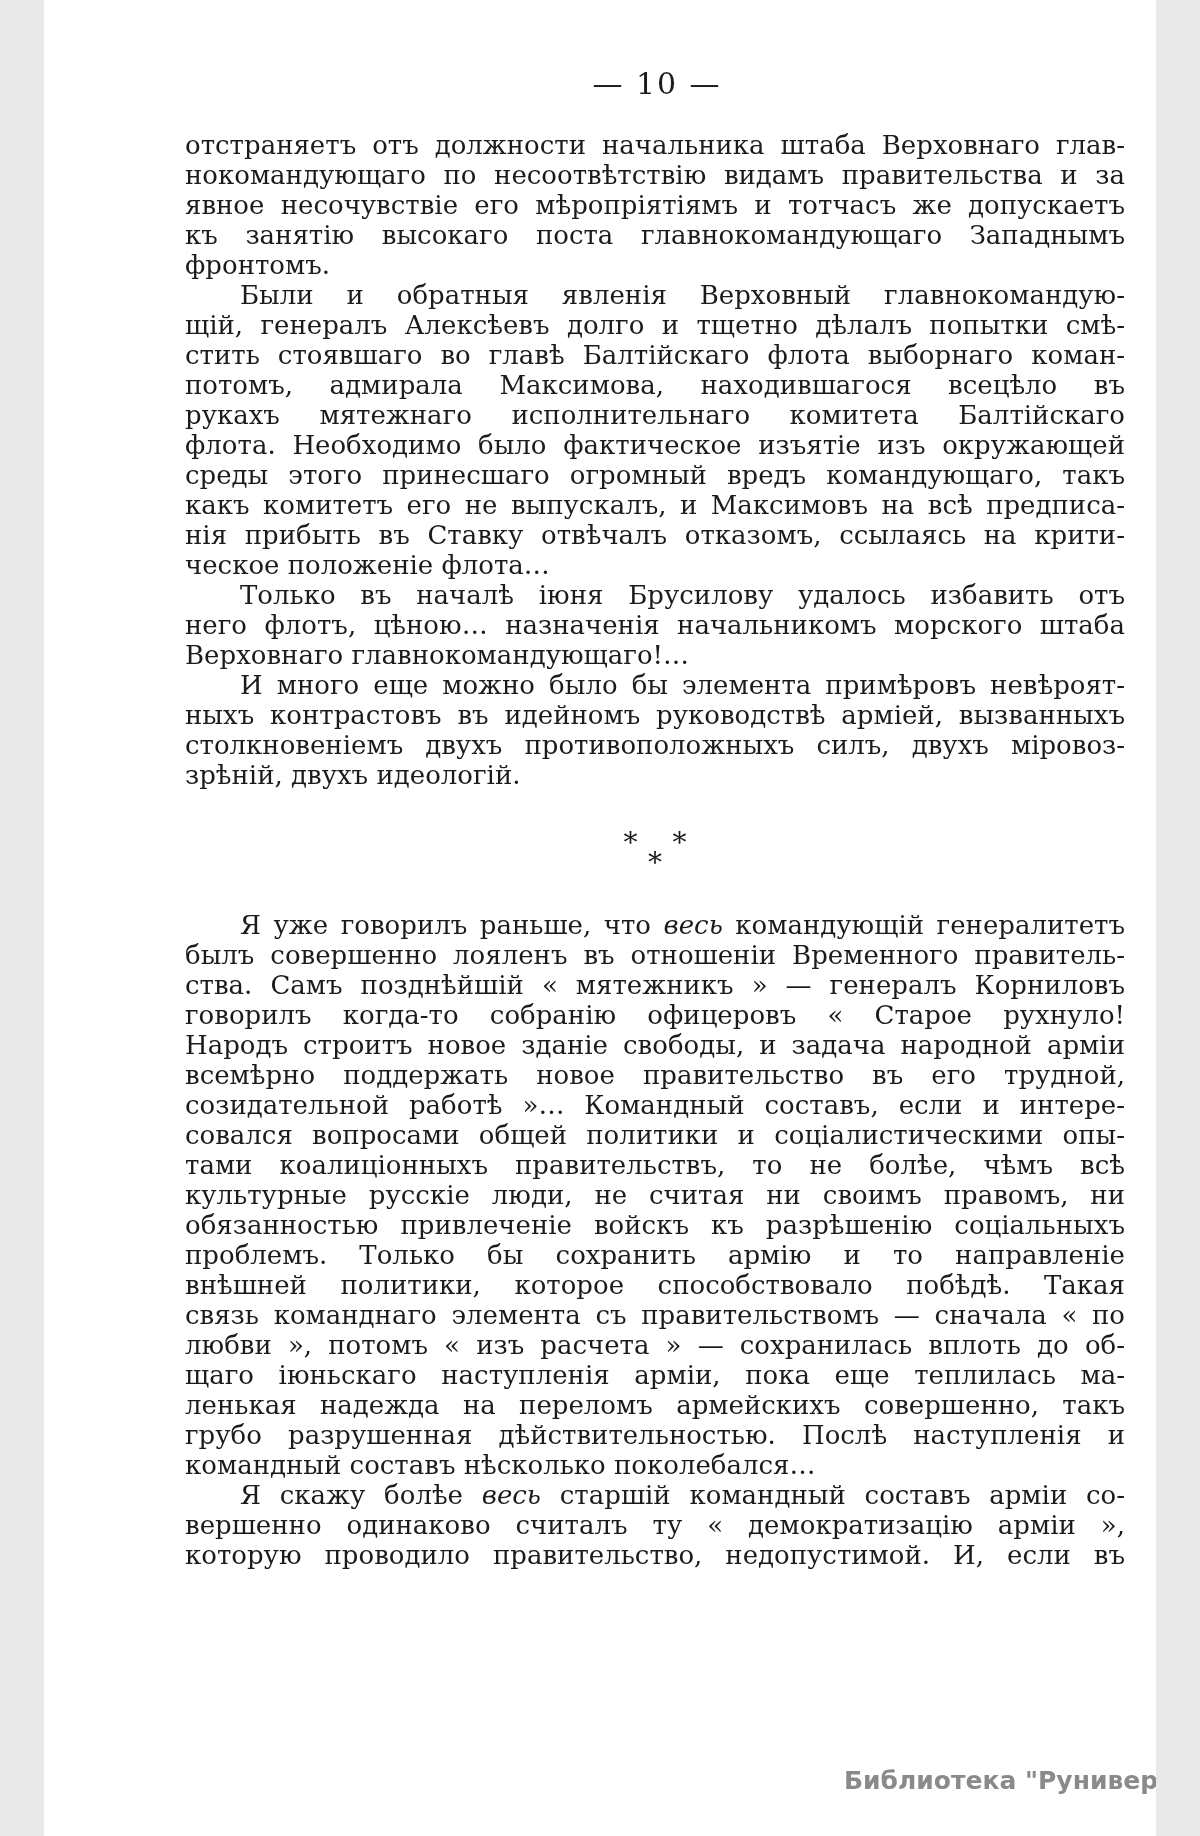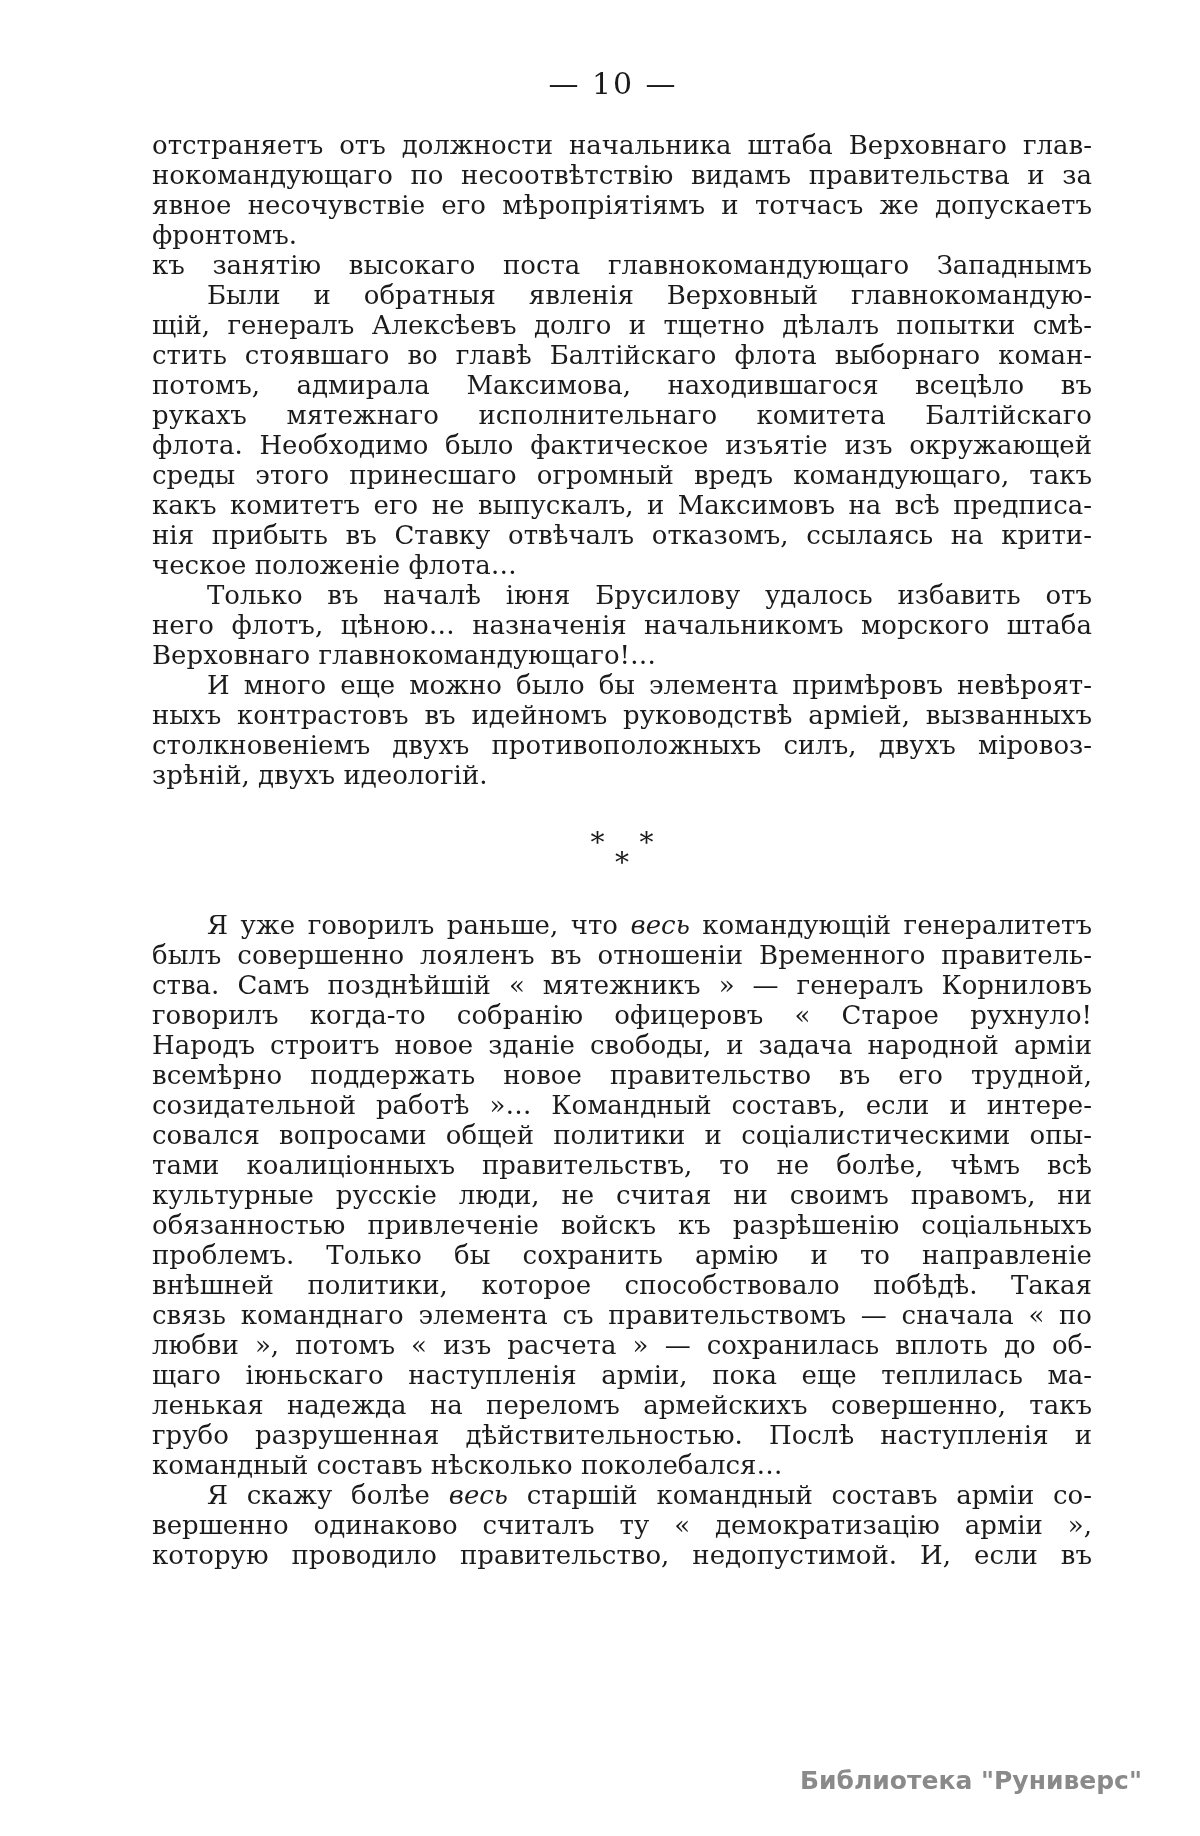--- a/index.html
+++ b/index.html
@@ -1,39 +1,39 @@
 <!DOCTYPE html>
 <html><head>
 <meta charset="utf-8">
 <style>
   html, body { margin: 0; padding: 0; background: #e9e9e9; }
   .page {
     position: relative;
-    width: 1200px;
+    width: 1112px;
     height: 1836px;
     margin: 0 auto;
     background: #ffffff;
     font-family: "DejaVu Serif", "Liberation Serif", serif;
     color: #1b1b1b;
     overflow: hidden;
   }
   .page-number {
     position: absolute;
     top: 66px;
     left: 143px;
     width: 940px;
     text-align: center;
     font-size: 30px;
     letter-spacing: 2px;
     white-space: pre;
   }
   .text-block {
     position: absolute;
     top: 130px;
-    left: 152px;
+    left: 141px;
     width: 940px;
   }
   .paragraph { margin: 0; padding: 0; }
   .text-line {
     font-size: 26px;
     line-height: 30px;
     height: 30px;
     overflow: hidden;
   }
   .text-line.just {
@@ -74,22 +74,22 @@
 
 <div class="page">
 
   <div class="page-number">— 10 —</div>
 
   <div class="text-block" id="text-block">
       <div class="paragraph">
         <div class="text-line just">отстраняетъ отъ должности начальника штаба Верховнаго глав-</div>
         <div class="text-line just">нокомандующаго по несоотвѣтствію видамъ правительства и за</div>
         <div class="text-line just">явное несочувствіе его мѣропріятіямъ и тотчасъ же допускаетъ</div>
+        <div class="text-line just">къ занятію высокаго поста главнокомандующаго Западнымъ</div>
         <div class="text-line left">фронтомъ.</div>
-        <div class="text-line just">къ занятію высокаго поста главнокомандующаго Западнымъ</div>
       </div>
       <div class="paragraph">
         <div class="text-line just indent">Были и обратныя явленія  Верховный главнокомандую-</div>
         <div class="text-line just">щій, генералъ Алексѣевъ долго и тщетно дѣлалъ попытки смѣ-</div>
         <div class="text-line just">стить стоявшаго во главѣ Балтійскаго флота выборнаго коман-</div>
         <div class="text-line just">потомъ, адмирала Максимова, находившагося всецѣло въ</div>
         <div class="text-line just">рукахъ мятежнаго исполнительнаго комитета Балтійскаго</div>
         <div class="text-line just">флота. Необходимо было фактическое изъятіе изъ окружающей</div>
         <div class="text-line just">среды этого принесшаго огромный вредъ командующаго, такъ</div>
         <div class="text-line just">какъ комитетъ его не выпускалъ, и Максимовъ на всѣ предписа-</div>

